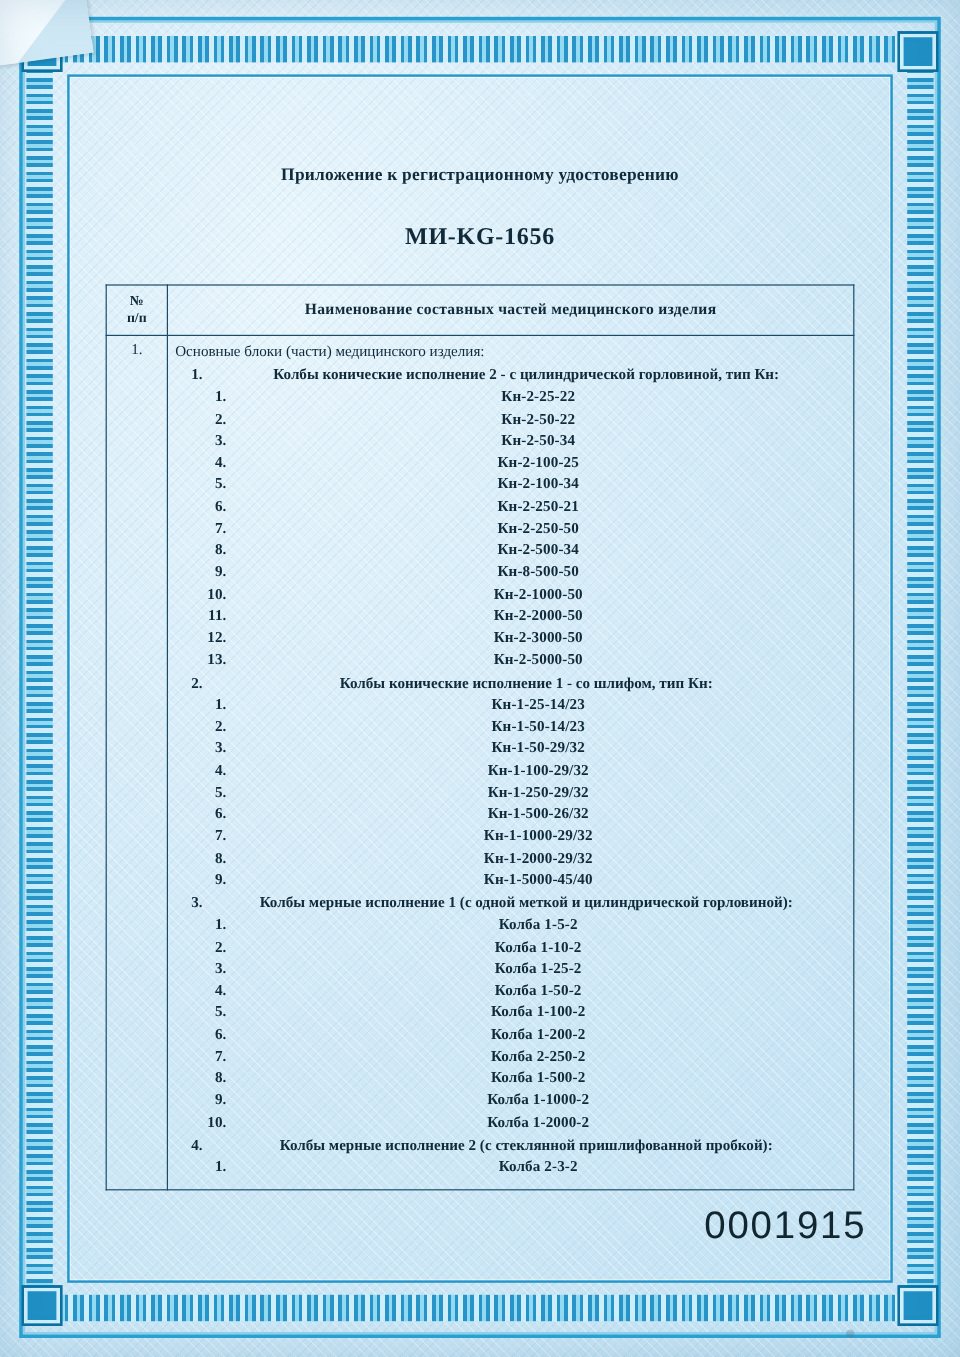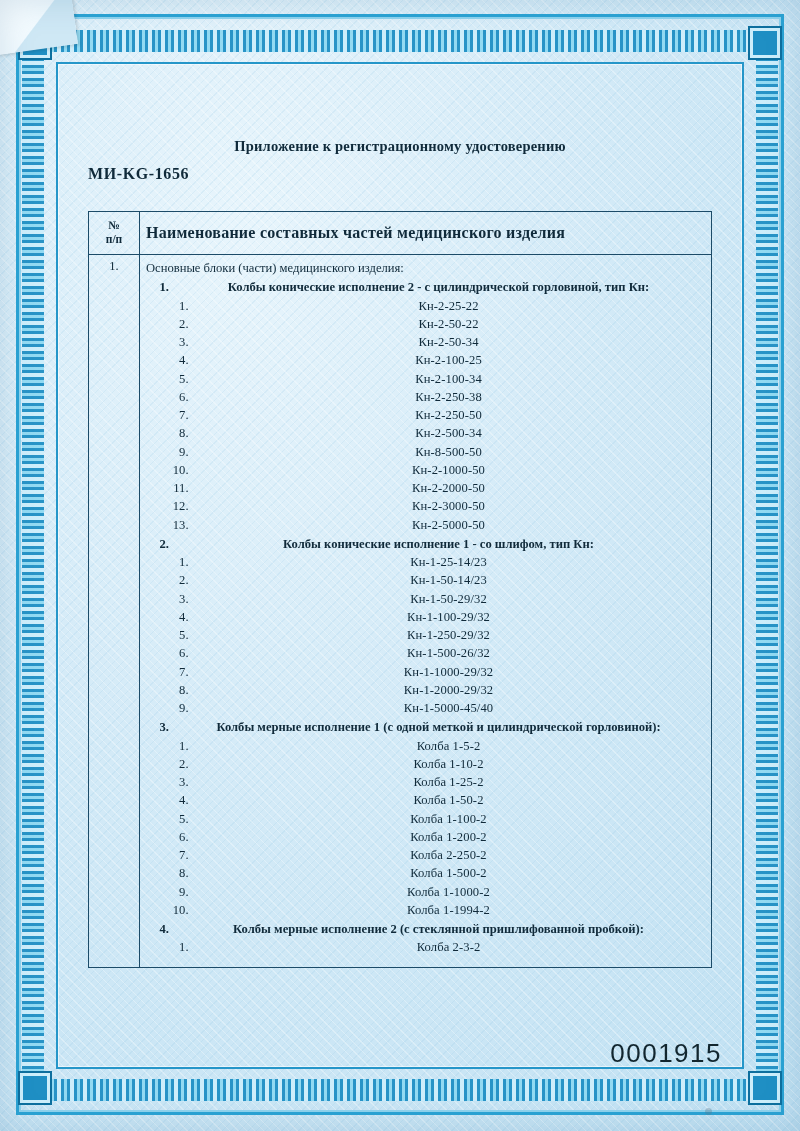--- a/index.html
+++ b/index.html
@@ -96,25 +96,25 @@
   }
 
   .doc-title {
     text-align: center;
     font-weight: bold;
     font-size: 14.5px;
     letter-spacing: .2px;
     margin: 18px 0 0 0;
   }
   .doc-number {
-    text-align: left;
-    font-weight: bold;
-    font-size: 16px;
+    text-align: center;
+    font-weight: bold;
+    font-size: 20px;
     letter-spacing: .6px;
-    margin: 10px 0 0 0;
+    margin: 31px 0 0 0;
   }
 
   table.parts {
     margin-top: 28px;
     width: 100%;
     border-collapse: collapse;
     table-layout: fixed;
   }
   table.parts th, table.parts td {
     border: 1px solid #1c4b68;
@@ -124,25 +124,25 @@
     width: 46px;
     text-align: center;
   }
   th.col-no {
     font-size: 11.5px;
     font-weight: bold;
     line-height: 1.25;
     padding: 6px 2px;
   }
   th.col-name {
-    font-size: 16px;
+    font-size: 13px;
     font-weight: bold;
     letter-spacing: .25px;
     padding: 12px 6px;
-    text-align: left;
+    text-align: center;
   }
   td.col-no {
     font-size: 12.5px;
     padding: 4px 2px;
   }
   td.col-name {
     padding: 4px 6px 10px 6px;
     font-size: 12.6px;
     line-height: 1.45;
   }
@@ -163,30 +163,30 @@
     font-weight: bold;
     display: block;
   }
   ol.items {
     margin: 0 0 0 0;
     padding-left: 20px;
     list-style: decimal;
     font-weight: normal;
   }
   ol.items > li {
-    font-weight: normal;
+    font-weight: bold;
     letter-spacing: .1px;
   }
 
   .serial {
     position: absolute;
     right: 78px;
-    bottom: 62px;
+    bottom: 91px;
     font-family: "Liberation Sans", sans-serif;
-    font-size: 26px;
+    font-size: 32px;
     letter-spacing: 1.5px;
     color: #12262f;
   }
 
   
   .fold {
     position: absolute;
     left: 0; top: 0;
     width: 92px; height: 62px;
     background: linear-gradient(135deg, #ffffff 0%, #f3fbff 58%, #cfe8f5 59%);
@@ -246,21 +246,21 @@
 
             <ol class="groups">
               <li>
                 <span class="grp-title">Колбы конические исполнение 2 - с цилиндрической горловиной, тип Кн:</span>
                 <ol class="items">
                   <li>Кн-2-25-22</li>
                   <li>Кн-2-50-22</li>
                   <li>Кн-2-50-34</li>
                   <li>Кн-2-100-25</li>
                   <li>Кн-2-100-34</li>
-                  <li>Кн-2-250-38</li>
+                  <li>Кн-2-250-21</li>
                   <li>Кн-2-250-50</li>
                   <li>Кн-2-500-34</li>
                   <li>Кн-8-500-50</li>
                   <li>Кн-2-1000-50</li>
                   <li>Кн-2-2000-50</li>
                   <li>Кн-2-3000-50</li>
                   <li>Кн-2-5000-50</li>
                 </ol>
               </li>
 
@@ -284,21 +284,21 @@
                 <ol class="items">
                   <li>Колба 1-5-2</li>
                   <li>Колба 1-10-2</li>
                   <li>Колба 1-25-2</li>
                   <li>Колба 1-50-2</li>
                   <li>Колба 1-100-2</li>
                   <li>Колба 1-200-2</li>
                   <li>Колба 2-250-2</li>
                   <li>Колба 1-500-2</li>
                   <li>Колба 1-1000-2</li>
-                  <li>Колба 1-1994-2</li>
+                  <li>Колба 1-2000-2</li>
                 </ol>
               </li>
 
               <li>
                 <span class="grp-title">Колбы мерные исполнение 2 (с стеклянной пришлифованной пробкой):</span>
                 <ol class="items">
                   <li>Колба 2-3-2</li>
                 </ol>
               </li>
             </ol>

